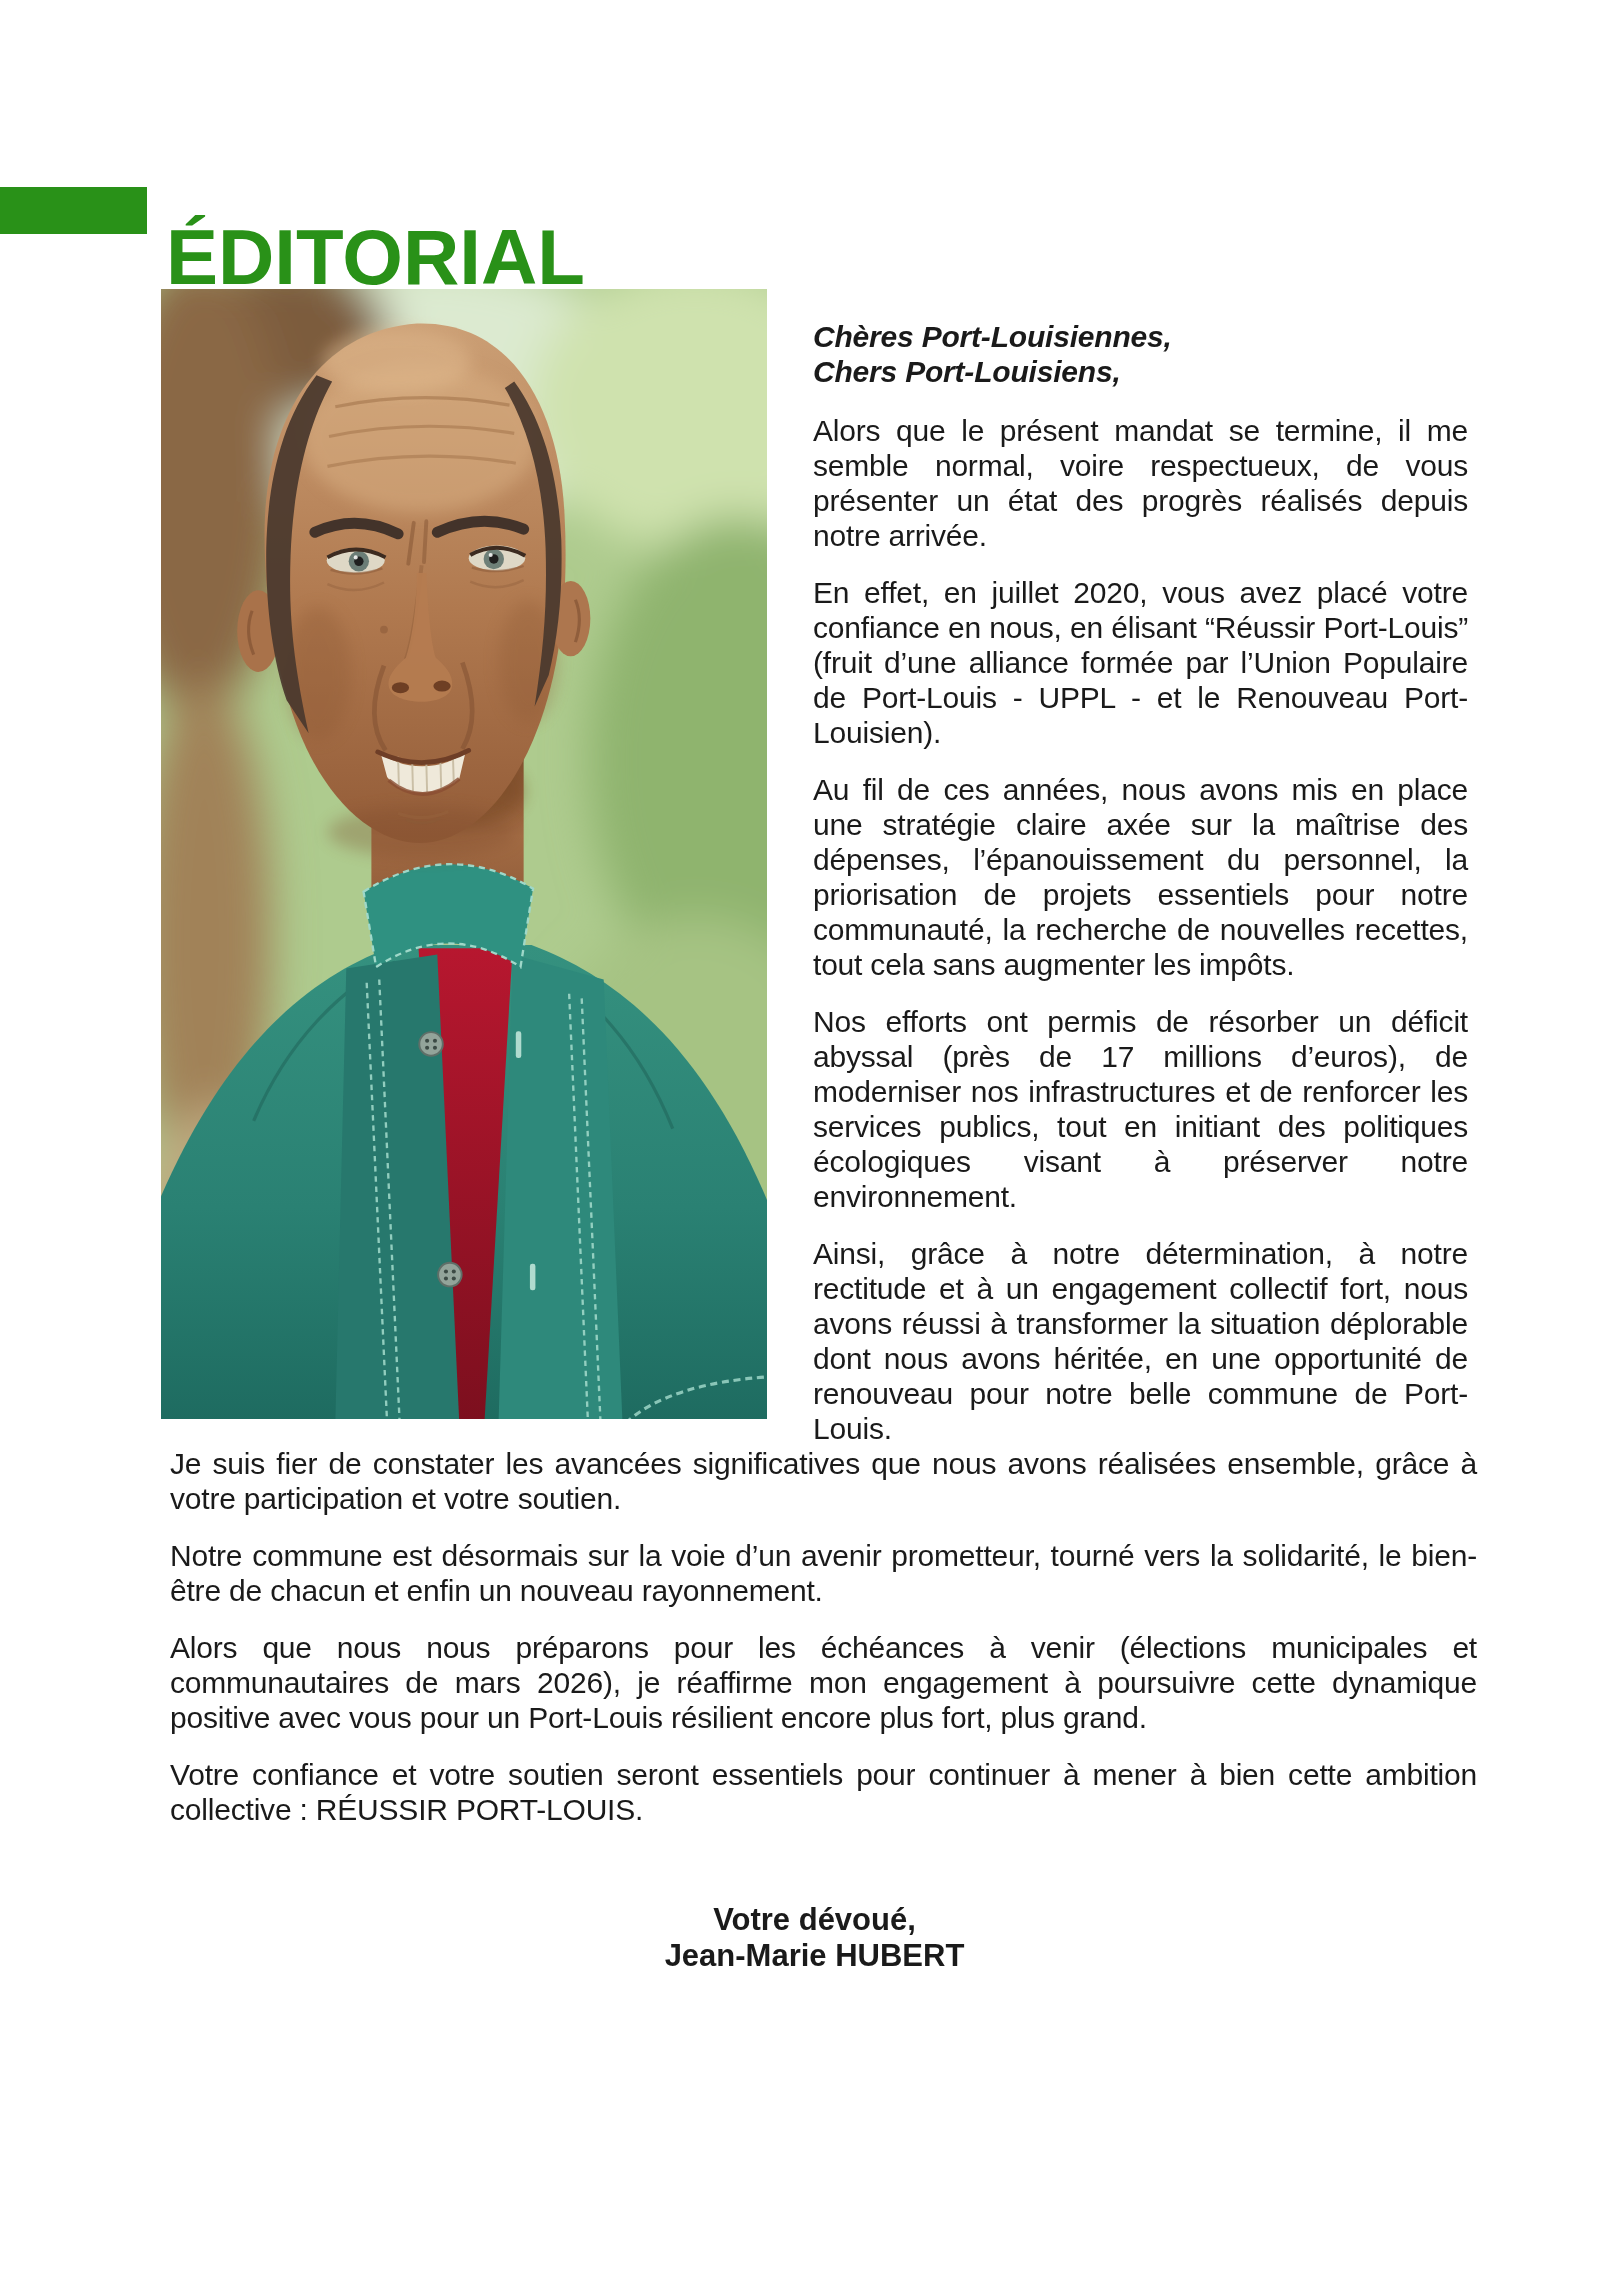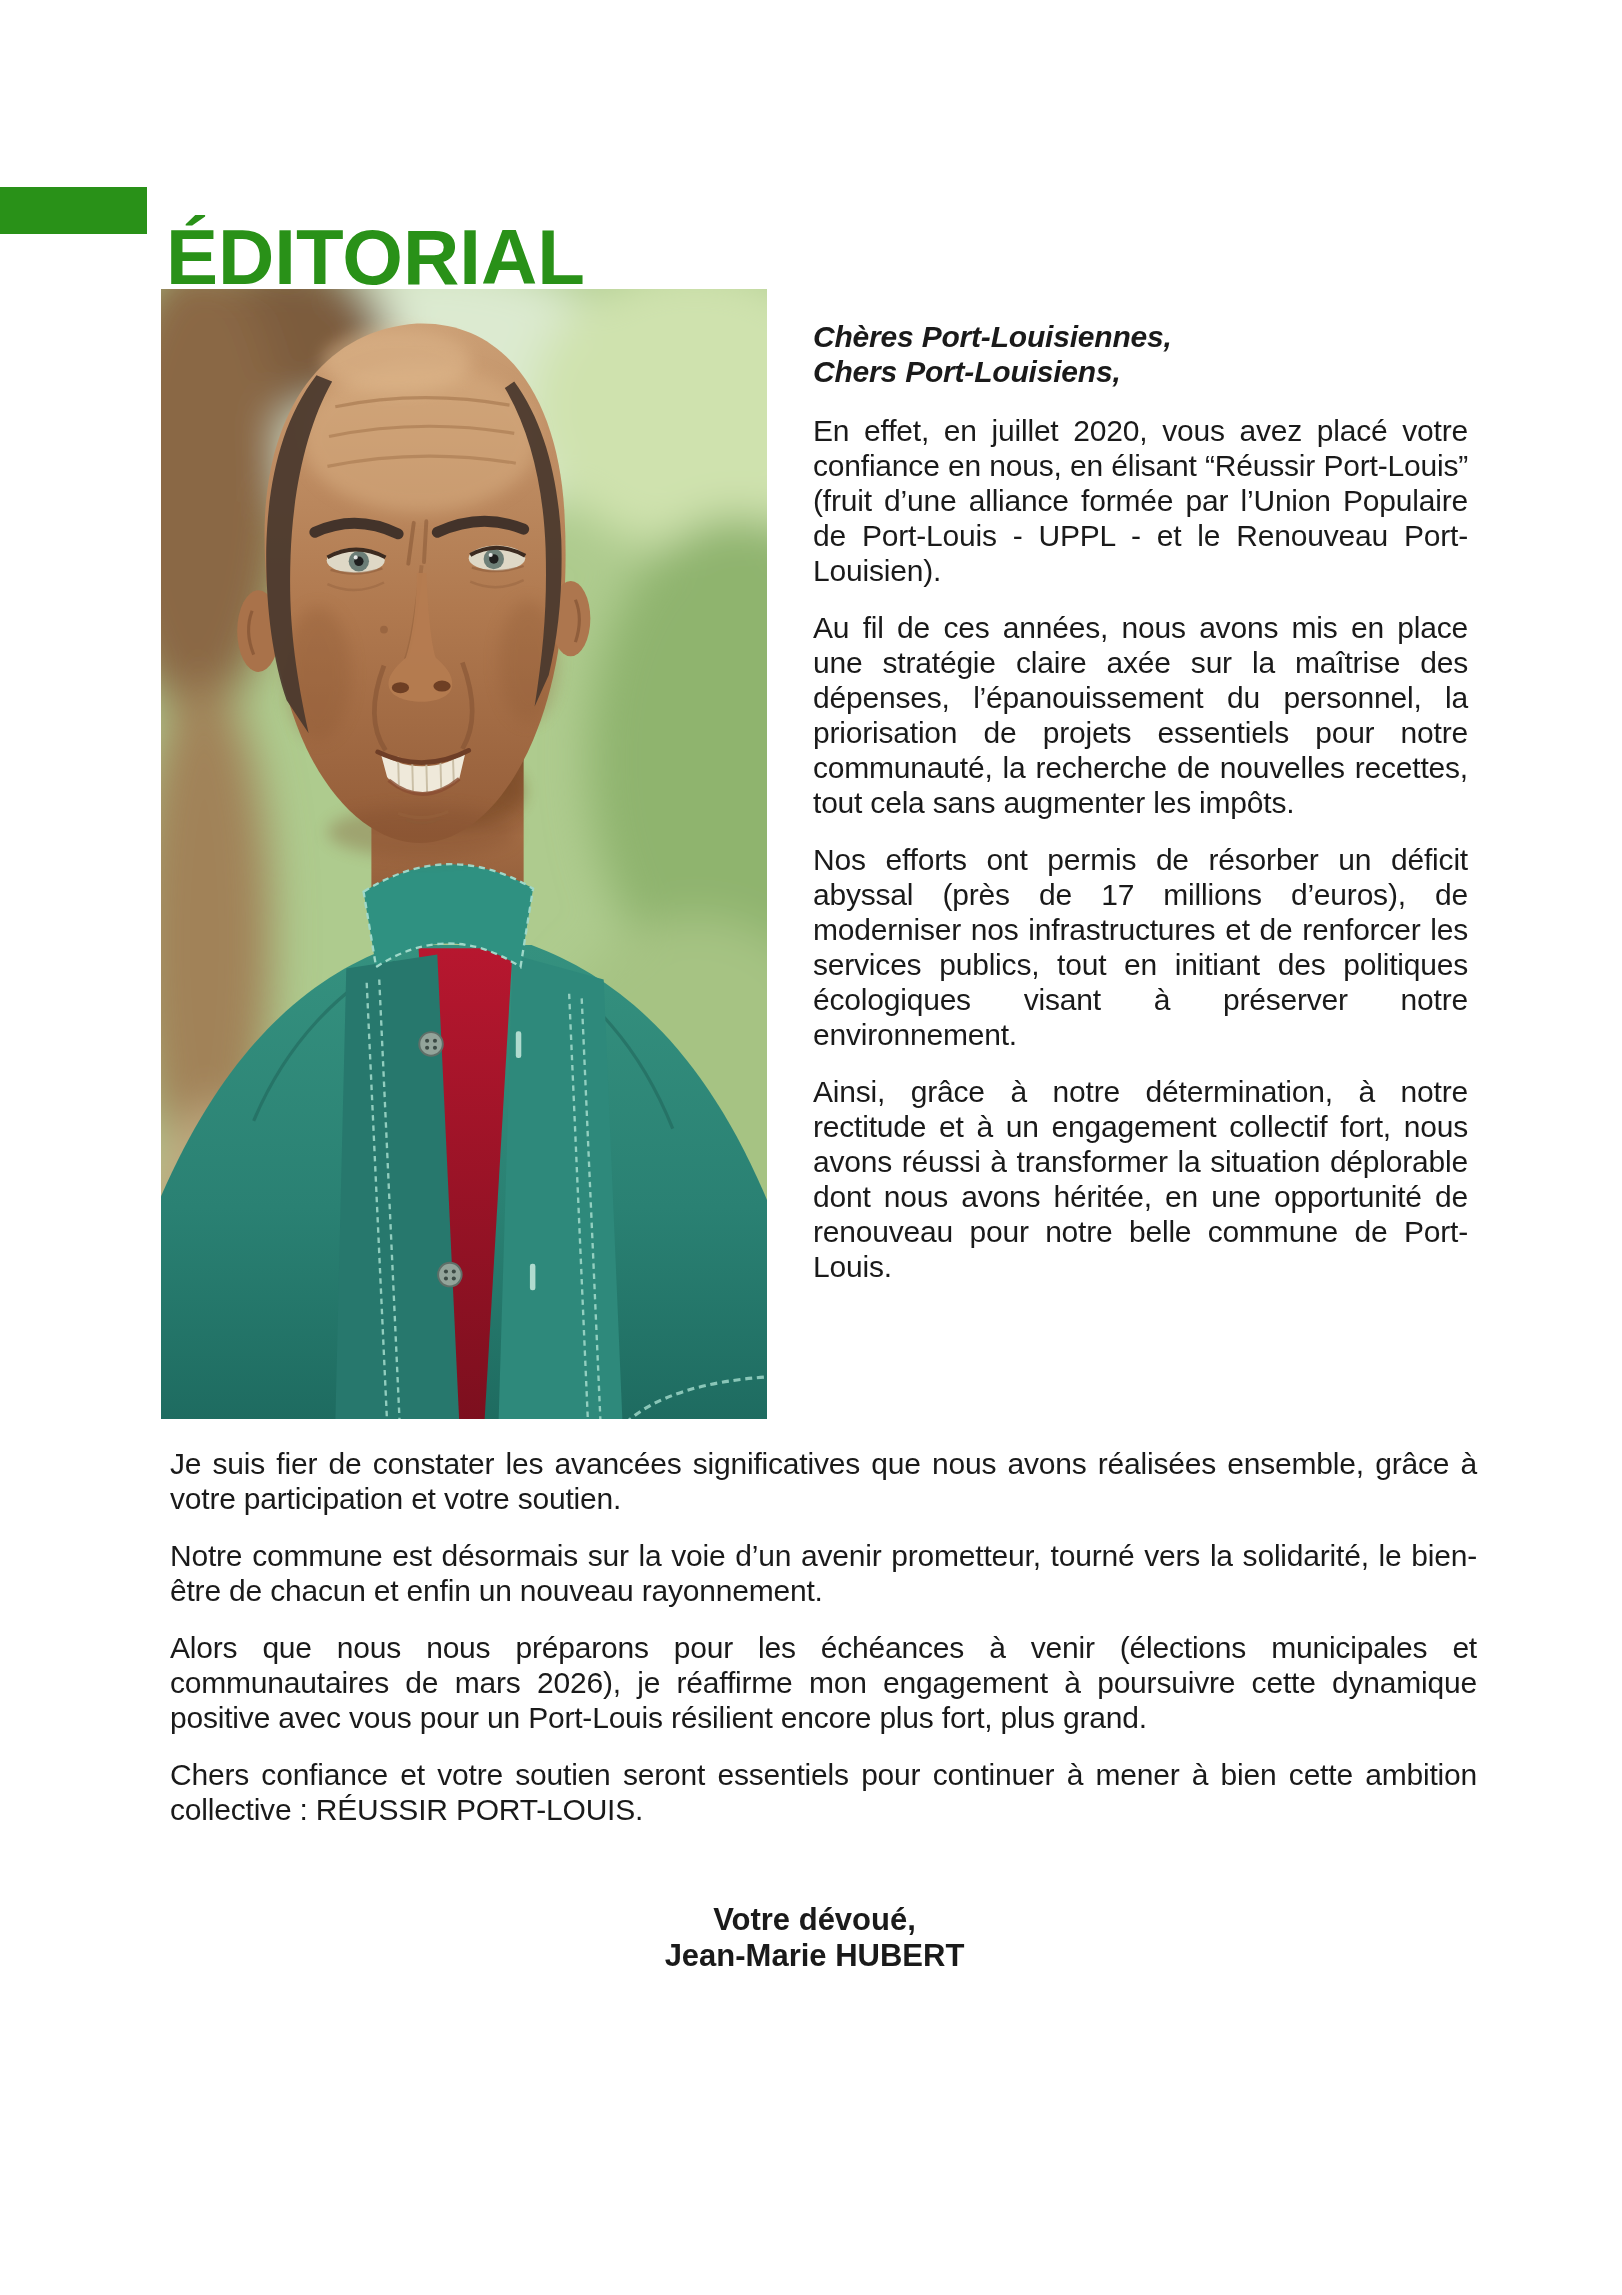--- a/index.html
+++ b/index.html
@@ -204,31 +204,32 @@
         </g>
       </g>
     </svg>
   </div>
 
   <div class="col-right">
     <div class="salutation">
       <div>Chères Port-Louisiennes,</div>
       <div>Chers Port-Louisiens,</div>
     </div>
+    <p>Alors que le présent mandat se termine, il me semble normal, voire respectueux, de vous présenter un état des progrès réalisés depuis notre arrivée.</p>
     <p>En effet, en juillet 2020, vous avez placé votre confiance en nous, en élisant “Réussir Port-Louis” (fruit d’une alliance formée par l’Union Populaire de Port-Louis - UPPL - et le Renouveau Port-Louisien).</p>
     <p>Au fil de ces années, nous avons mis en place une stratégie claire axée sur la maîtrise des dépenses, l’épanouissement du personnel, la priorisation de projets essentiels pour notre communauté, la recherche de nouvelles recettes, tout cela sans augmenter les impôts.</p>
     <p>Nos efforts ont permis de résorber un déficit abyssal (près de 17 millions d’euros), de moderniser nos infrastructures et de renforcer les services publics, tout en initiant des politiques écologiques visant à préserver notre environnement.</p>
     <p>Ainsi, grâce à notre détermination, à notre rectitude et à un engagement collectif fort, nous avons réussi à transformer la situation déplorable dont nous avons héritée, en une opportunité de renouveau pour notre belle commune de Port-Louis.</p>
   </div>
 
   <div class="full-block">
     <p>Je suis fier de constater les avancées significatives que nous avons réalisées ensemble, grâce à votre participation et votre soutien.</p>
     <p>Notre commune est désormais sur la voie d’un avenir prometteur, tourné vers la solidarité, le bien-être de chacun et enfin un nouveau rayonnement.</p>
     <p>Alors que nous nous préparons pour les échéances à venir (élections municipales et communautaires de mars 2026), je réaffirme mon engagement à poursuivre cette dynamique positive avec vous pour un Port-Louis résilient encore plus fort, plus grand.</p>
-    <p>Chers confiance et votre soutien seront essentiels pour continuer à mener à bien cette ambition collective : RÉUSSIR PORT-LOUIS.</p>
+    <p>Votre confiance et votre soutien seront essentiels pour continuer à mener à bien cette ambition collective : RÉUSSIR PORT-LOUIS.</p>
   </div>
 
   <div class="signature">
     <div>Votre dévoué,</div>
     <div>Jean-Marie HUBERT</div>
   </div>
 
 </div>
 
 

